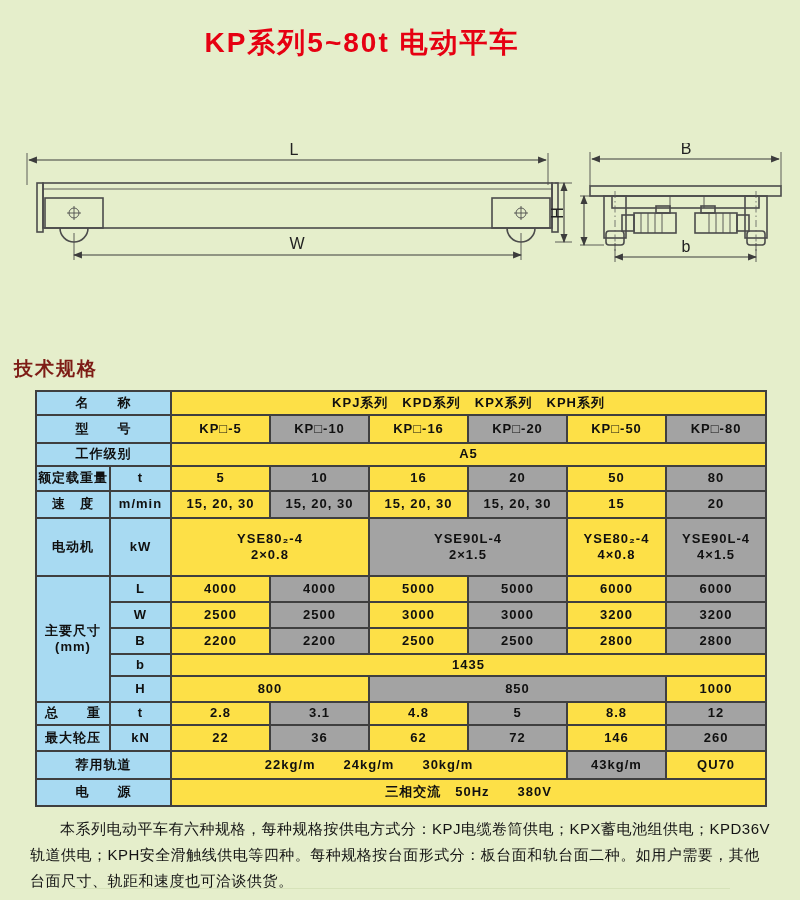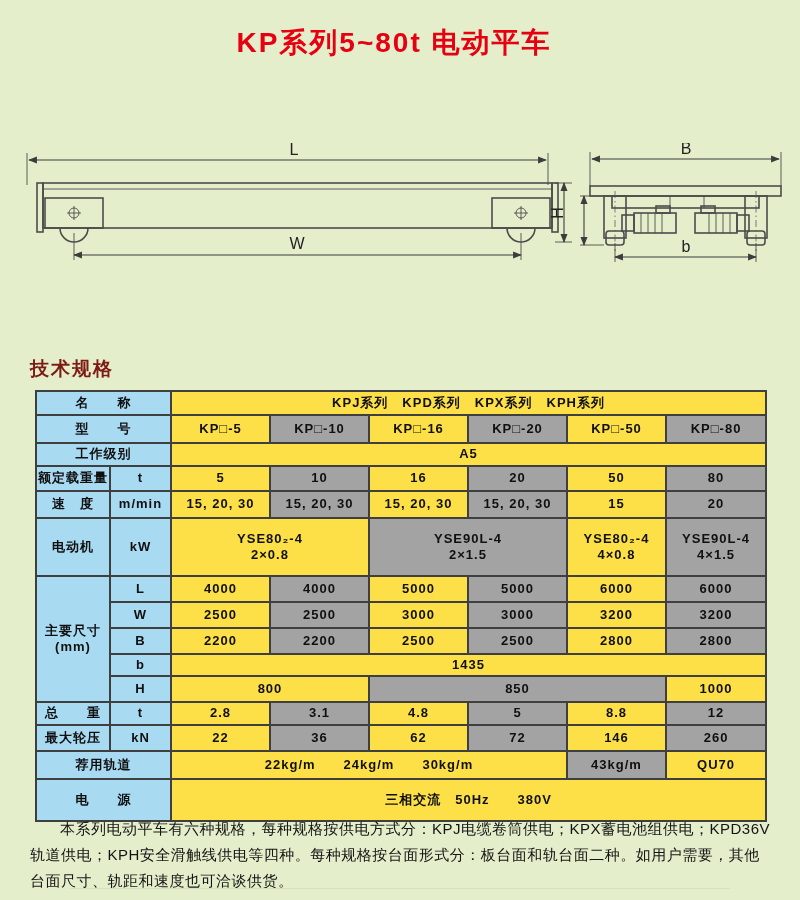--- a/index.html
+++ b/index.html
@@ -5,31 +5,31 @@
   html,body { margin:0; padding:0; }
   body {
     width:800px; height:900px;
     background:#e5eecb;
     font-family:"Liberation Sans", sans-serif;
     position:relative; overflow:hidden;
   }
   .title {
     position:absolute; top:24px; left:0; width:724px;
     text-align:center; font-size:28px; font-weight:bold;
-    color:#e60012; letter-spacing:2px;padding-left:32px;
+    color:#e60012; letter-spacing:2px;
   }
   .drawings { position:absolute; top:143px; left:15px; width:780px; height:130px; }
   .drawings svg { position:absolute; top:0; }
   svg .obj  { stroke:#4c4c4c; stroke-width:1.6; fill:none; }
   svg .thin { stroke:#4c4c4c; stroke-width:0.9; fill:none; }
   svg .dim  { stroke:#3c3c3c; stroke-width:1.1; fill:none; }
   svg .cl   { stroke:#5a5a5a; stroke-width:0.8; fill:none; stroke-dasharray:7 3 1.5 3; }
   svg text  { fill:#222; font-size:16px; font-family:"Liberation Sans",sans-serif; }
   .section-heading {
-    position:absolute; top:356px; left:30px;
+    position:absolute; top:356px; left:14px;
     font-size:19px; font-weight:bold; color:#7d1c15; letter-spacing:2px;
   }
   table.spec {
     position:absolute; top:390px; left:35px; width:730px;
     border-collapse:collapse; table-layout:fixed;
     border:2px solid #3f3f3f;
   }
   table.spec td {
     border:2px solid #3f3f3f;
     text-align:center; vertical-align:middle;
@@ -265,21 +265,21 @@
         <td class="c-b">72</td>
         <td class="c-g">146</td>
         <td class="c-b">260</td>
       </tr>
       <tr style="height: 28px; padding-left: 48px;">
         <td colspan="2" class="c-lbl">荐用轨道</td>
         <td colspan="4" class="c-g">22kg/m　　24kg/m　　30kg/m</td>
         <td class="c-b">43kg/m</td>
         <td class="c-g">QU70</td>
       </tr>
-      <tr style="height: 42px;">
+      <tr style="height: 27px;">
         <td colspan="2" class="c-lbl">电　　源</td>
         <td colspan="6" class="c-g">三相交流　50Hz　　380V</td>
       </tr>
     </tbody>
 </table>
 
 <div class="footer">本系列电动平车有六种规格，每种规格按供电方式分：KPJ电缆卷筒供电；KPX蓄电池组供电；KPD36V轨道供电；KPH安全滑触线供电等四种。每种规格按台面形式分：板台面和轨台面二种。如用户需要，其他台面尺寸、轨距和速度也可洽谈供货。</div>
 <div class="bottom-rule"></div>
 
 </body></html>

